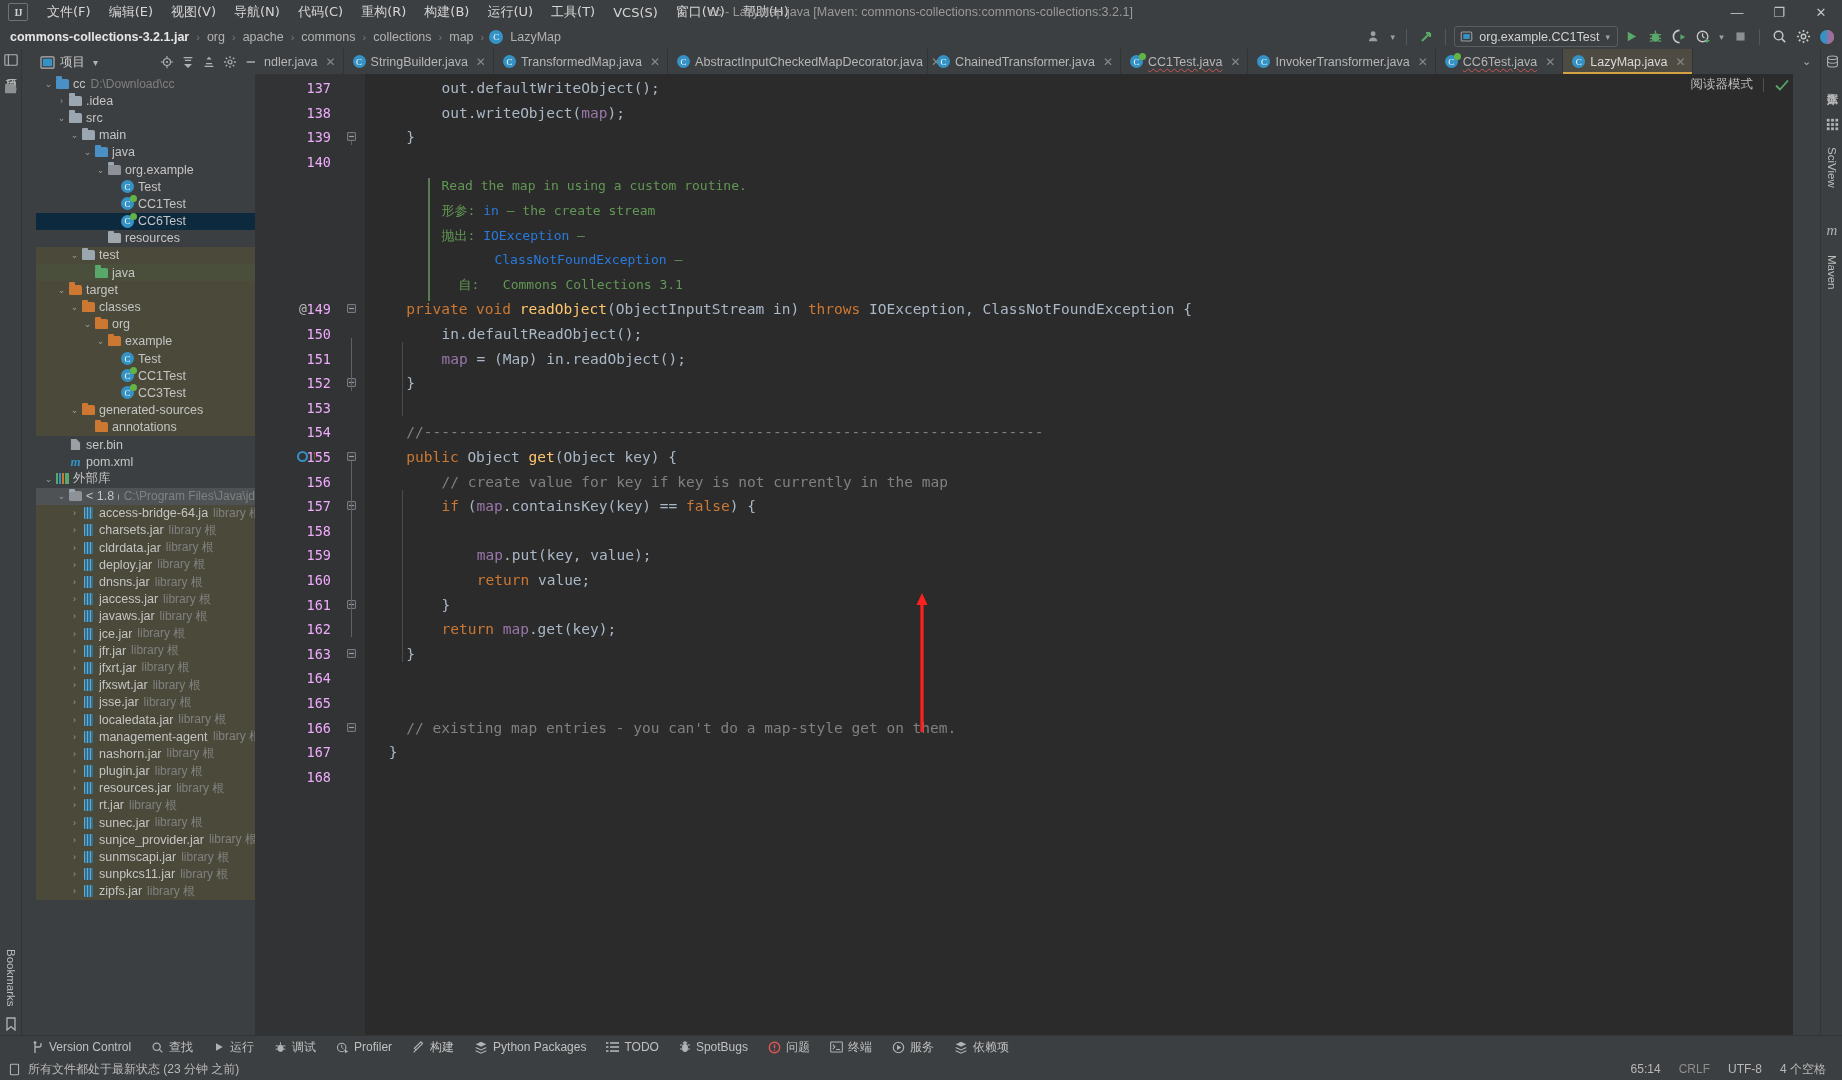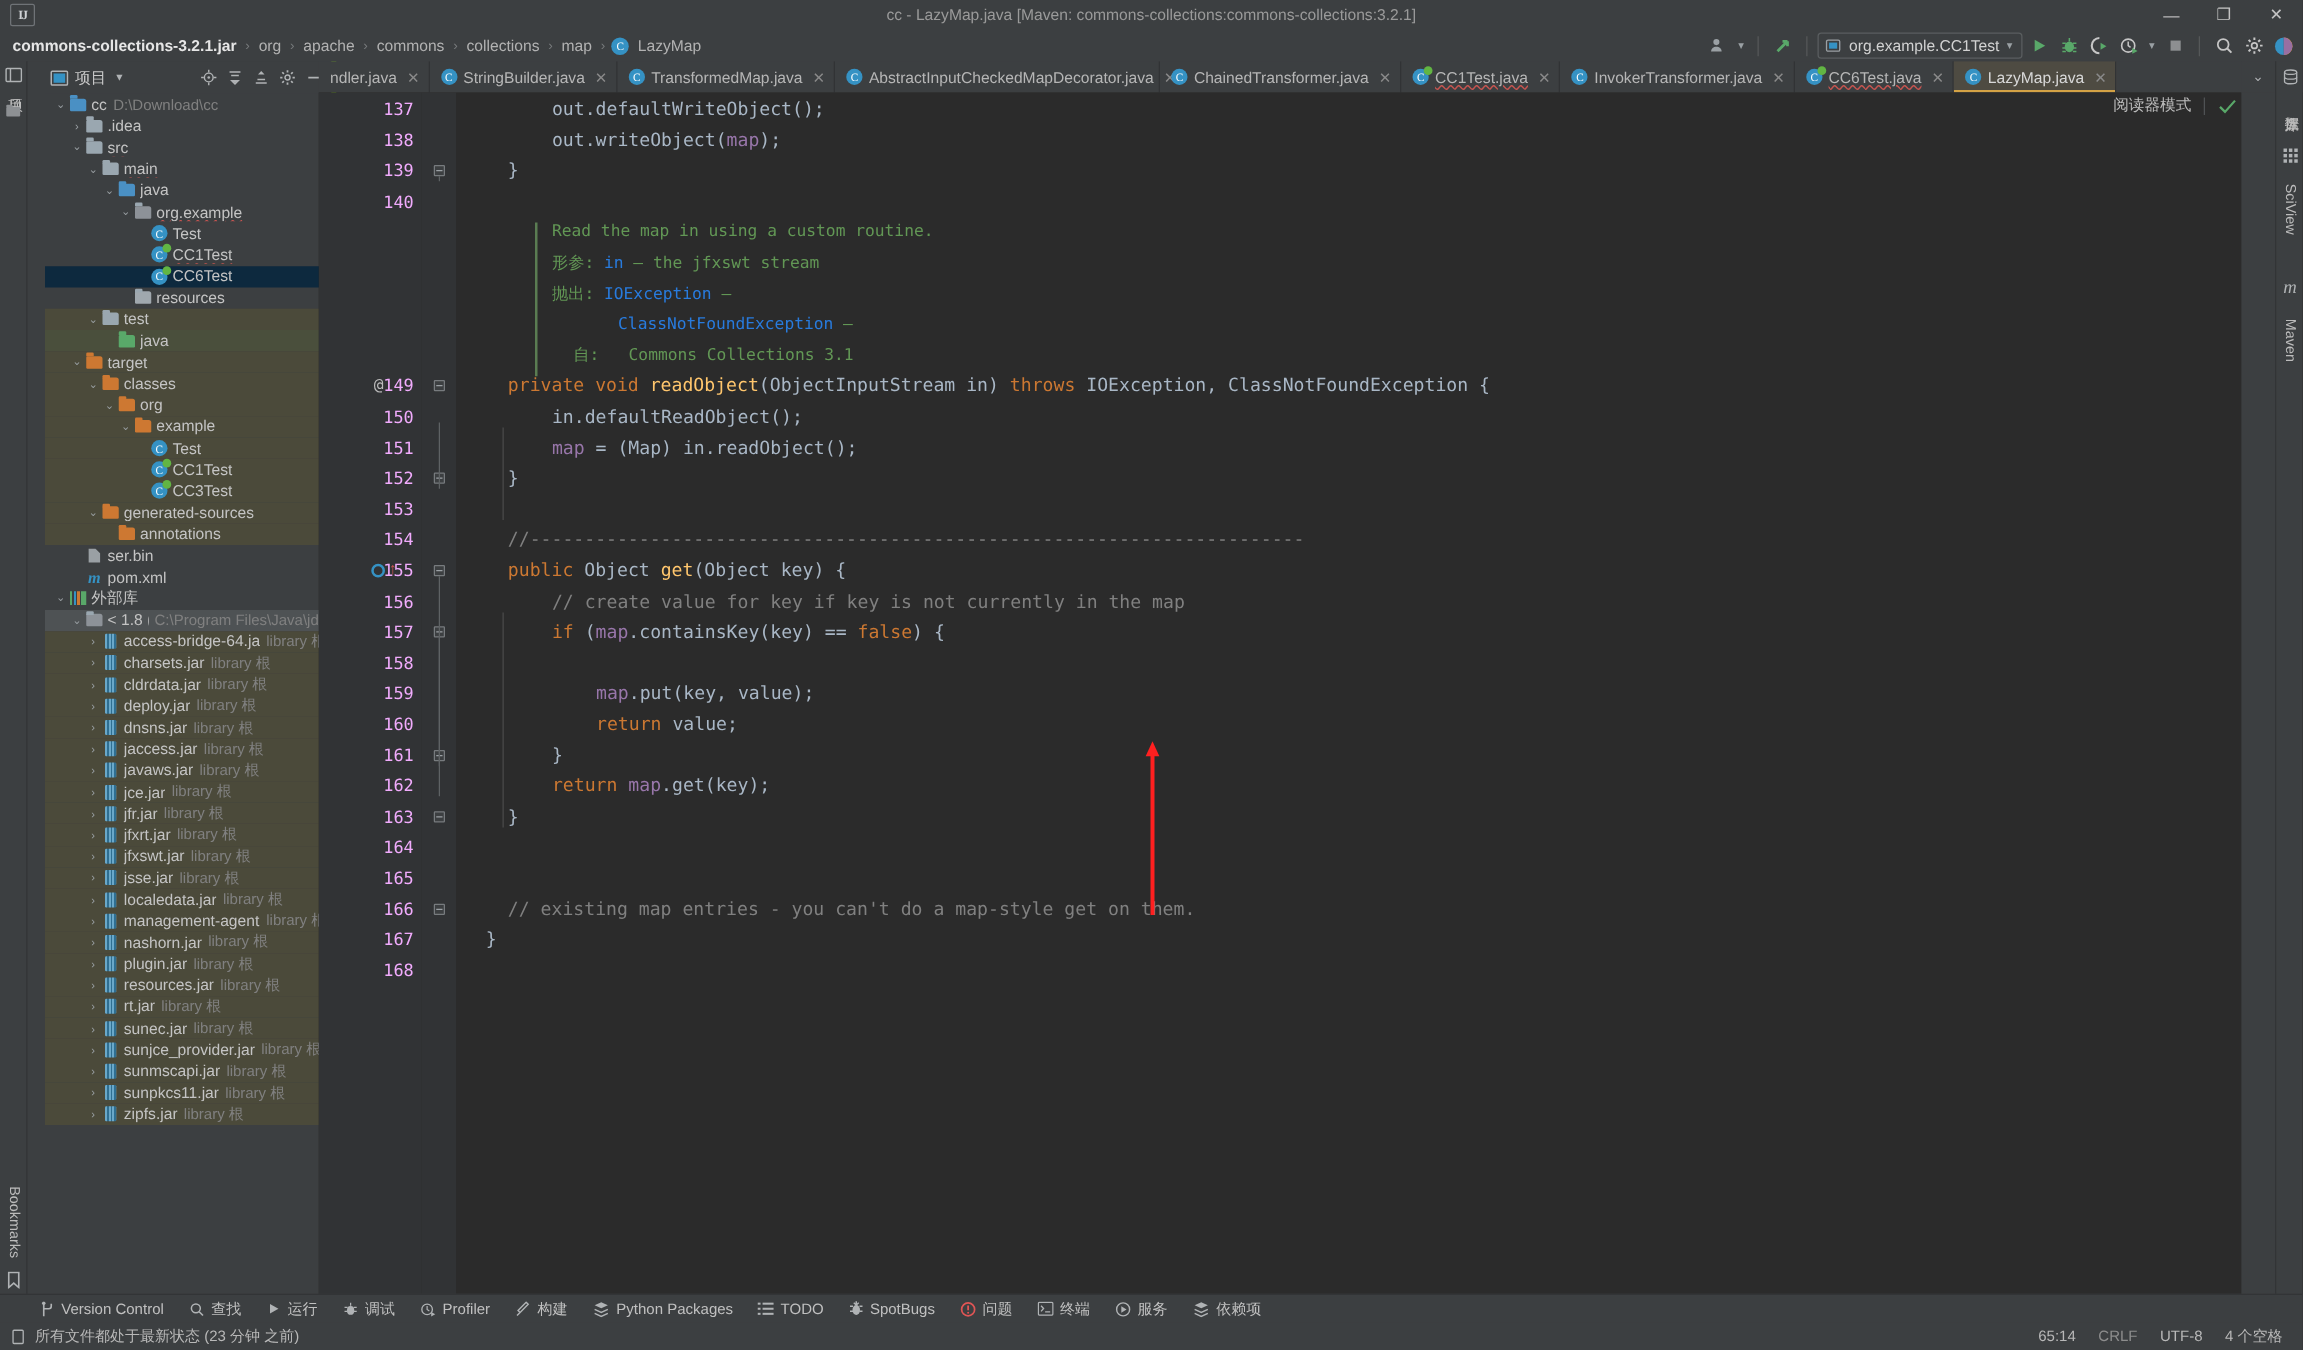--- a/index.html
+++ b/index.html
@@ -172,20 +172,34 @@
   #statusbar .right { margin-left:auto; display:flex; align-items:center; gap:18px;
     padding-right:8px; }
   #statusbar .dim { color:#8d8d8d; }
   .sicon { display:inline-flex; align-items:center; justify-content:center; }
 </style>
 </head>
 <body>
 
 <div id="menubar">
   <div class="logo">IJ</div>
+  <div id="menu-items" style="display: flex; align-items: center;">
+      <div class="mi">文件(F)</div>
+      <div class="mi">编辑(E)</div>
+      <div class="mi">视图(V)</div>
+      <div class="mi">导航(N)</div>
+      <div class="mi">代码(C)</div>
+      <div class="mi">重构(R)</div>
+      <div class="mi">构建(B)</div>
+      <div class="mi">运行(U)</div>
+      <div class="mi">工具(T)</div>
+      <div class="mi">VCS(S)</div>
+      <div class="mi">窗口(W)</div>
+      <div class="mi">帮助(H)</div>
+    </div>
 </div>
 <div id="wintitle">cc - LazyMap.java [Maven: commons-collections:commons-collections:3.2.1]</div>
 <div id="winbtns">
   <div class="wb">—</div>
   <div class="wb">❐</div>
   <div class="wb close">✕</div>
 </div>
 
 <div id="navrow">
   <div class="left" id="crumbs">
@@ -822,21 +836,21 @@
       <div class="foldline" style="left: 14px; top: 264px; height: 53.2px;"></div>
       <div class="foldline" style="left: 14px; top: 387px; height: 176.2px;"></div>
       <div class="foldline" style="left: 14px; top: 436.2px; height: 102.4px;"></div>
     </div>
   <div id="codearea">
       <div class="cl" style="top: 2px; left: 76.56px;"><span class="txt">out</span><span class="txt">.</span><span class="txt">defaultWriteObject</span><span class="txt">();</span></div>
       <div class="cl" style="top: 26.6px; left: 76.56px;"><span class="txt">out</span><span class="txt">.</span><span class="txt">writeObject</span><span class="txt">(</span><span class="fld">map</span><span class="txt">);</span></div>
       <div class="cl" style="top: 51.2px; left: 41.28px;"><span class="txt">}</span></div>
       <div class="cl" style="top: 75.8px; left: 6px;"></div>
       <div class="cl" style="top: 100.4px; left: 76.56px; font-size: 13px;"><span class="doc">Read the map in using a custom routine.</span></div>
-      <div class="cl" style="top: 125px; left: 76.56px; font-size: 13px;"><span class="doc">形参: </span><span class="doclink">in</span><span class="doc"> – the jfxswt stream</span></div>
+      <div class="cl" style="top: 125px; left: 76.56px; font-size: 13px;"><span class="doc">形参: </span><span class="doclink">in</span><span class="doc"> – the create stream</span></div>
       <div class="cl" style="top: 149.6px; left: 76.56px; font-size: 13px;"><span class="doc">抛出: </span><span class="doclink">IOException</span><span class="doc"> –</span></div>
       <div class="cl" style="top: 174.2px; left: 129.48px; font-size: 13px;"><span class="doclink">ClassNotFoundException</span><span class="doc"> –</span></div>
       <div class="cl" style="top: 198.8px; left: 76.56px; font-size: 13px; margin-left: 17px;"><span class="doc">自:   Commons Collections 3.1</span></div>
       <div class="cl" style="top: 223.4px; left: 41.28px;"><span class="kw">private</span><span class="txt"> </span><span class="kw">void</span><span class="txt"> </span><span class="mth">readObject</span><span class="txt">(ObjectInputStream in) </span><span class="kw">throws</span><span class="txt"> IOException, ClassNotFoundException {</span></div>
       <div class="cl" style="top: 248px; left: 76.56px;"><span class="txt">in.defaultReadObject();</span></div>
       <div class="cl" style="top: 272.6px; left: 76.56px;"><span class="fld">map</span><span class="txt"> = (Map) in.readObject();</span></div>
       <div class="cl" style="top: 297.2px; left: 41.28px;"><span class="txt">}</span></div>
       <div class="cl" style="top: 321.8px; left: 6px;"></div>
       <div class="cl" style="top: 346.4px; left: 41.28px;"><span class="cmt">//-----------------------------------------------------------------------</span></div>
       <div class="cl" style="top: 371px; left: 41.28px;"><span class="kw">public</span><span class="txt"> </span><span class="txt">Object</span><span class="txt"> </span><span class="mth">get</span><span class="txt">(Object key) {</span></div>

